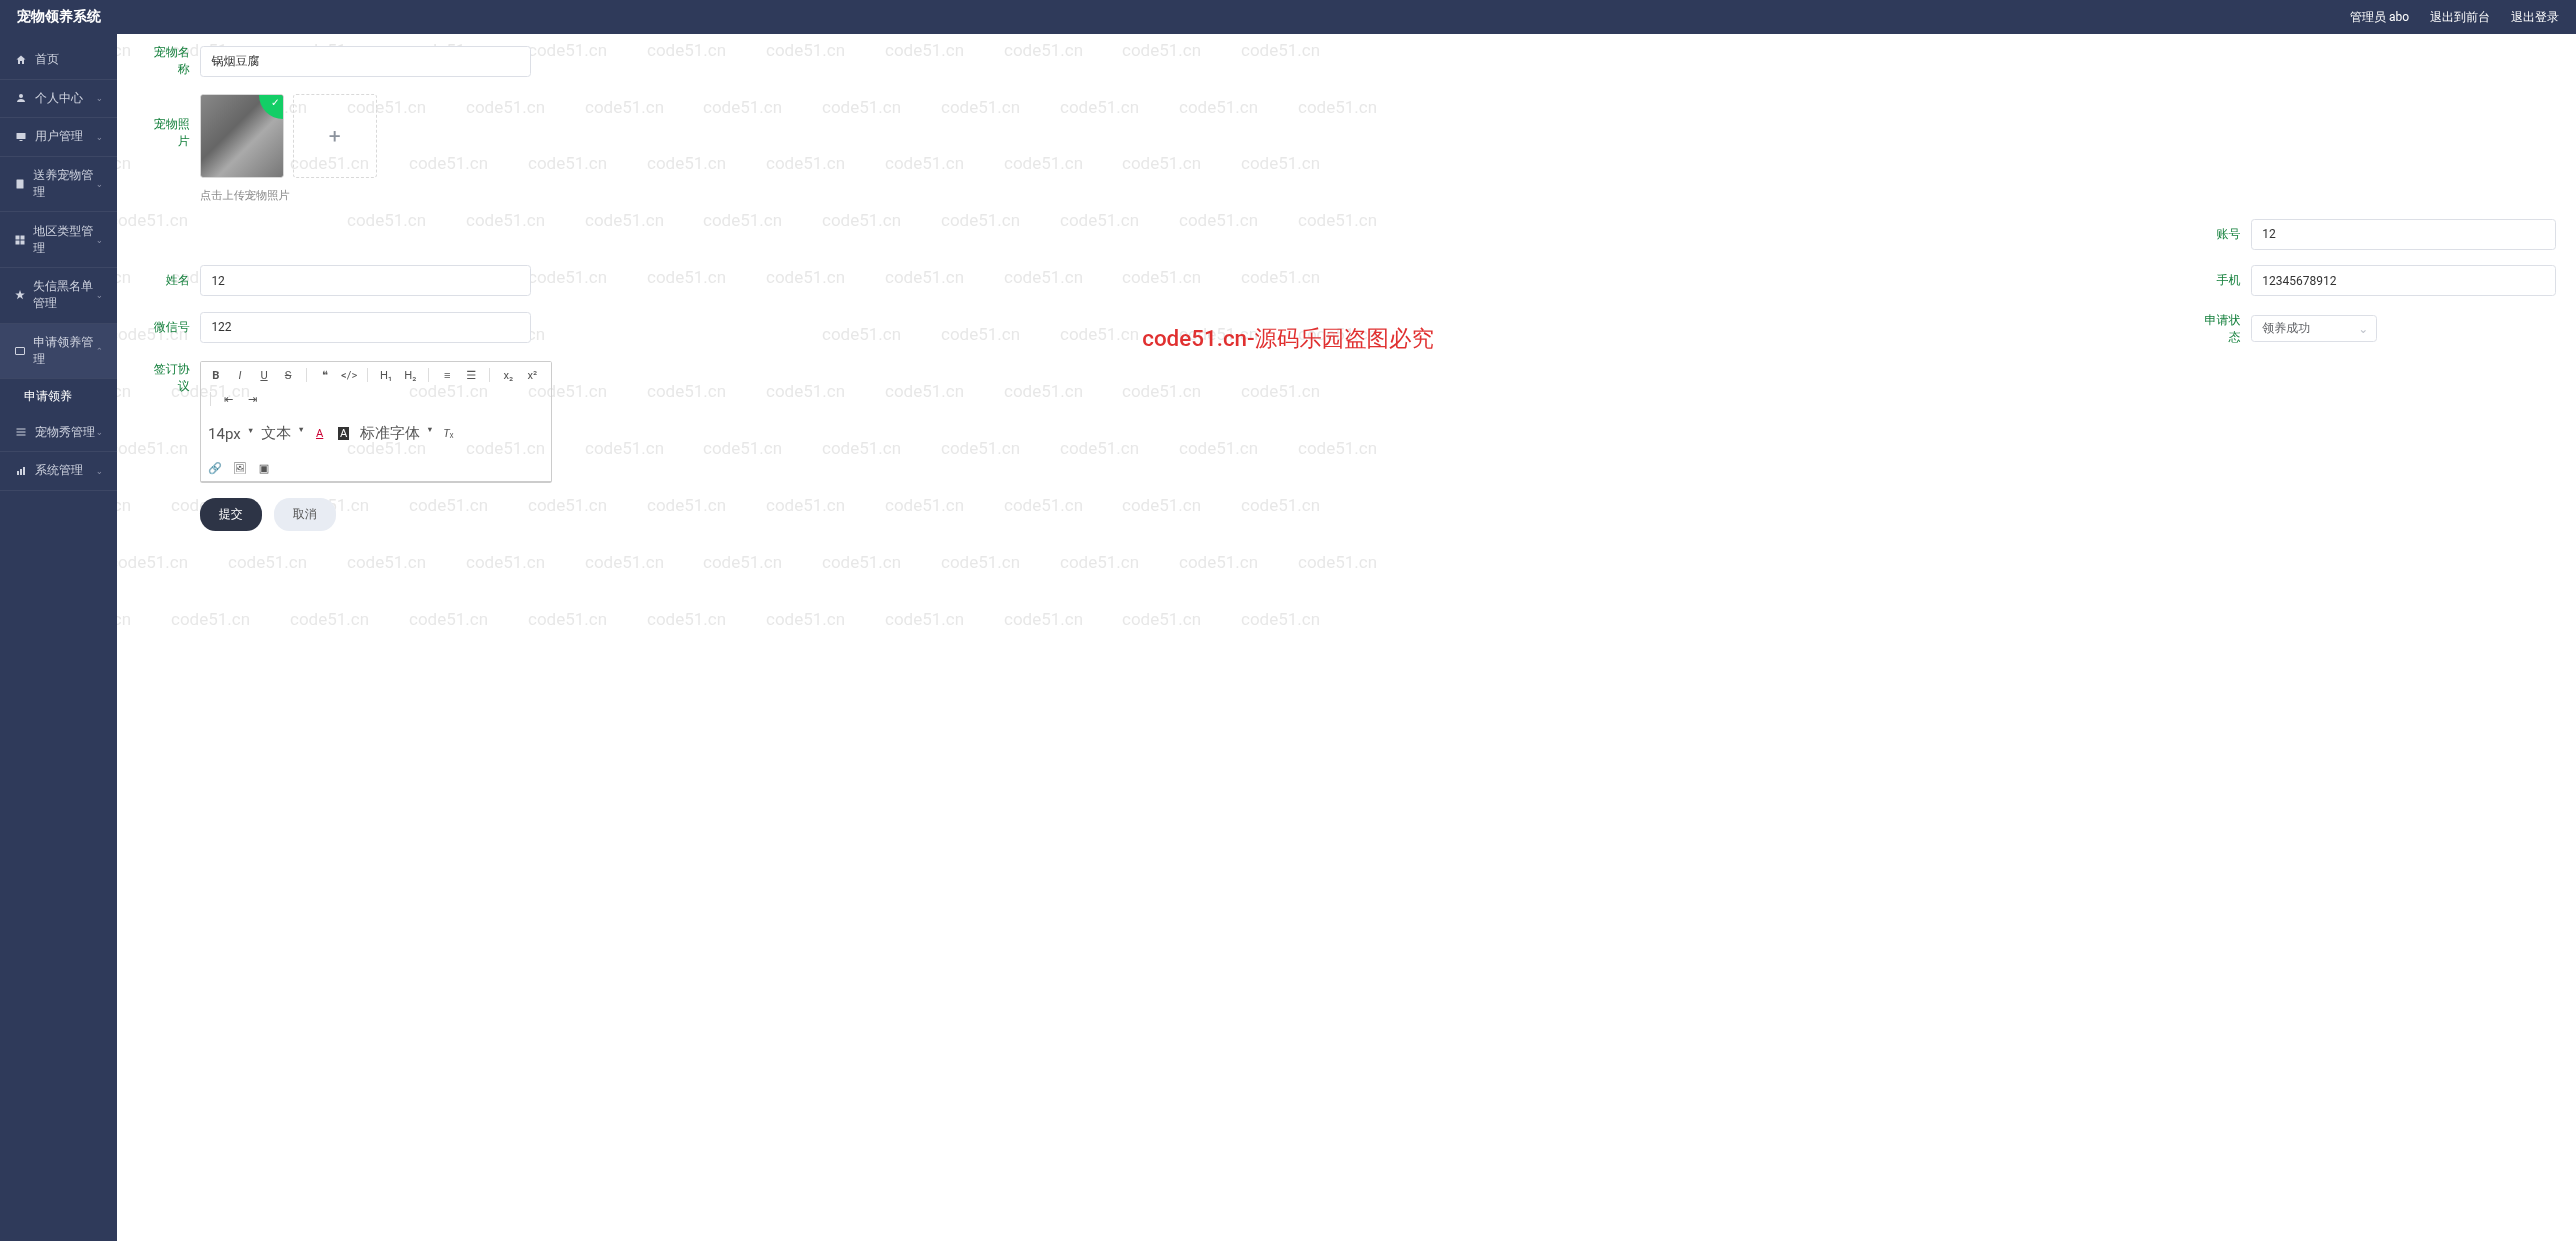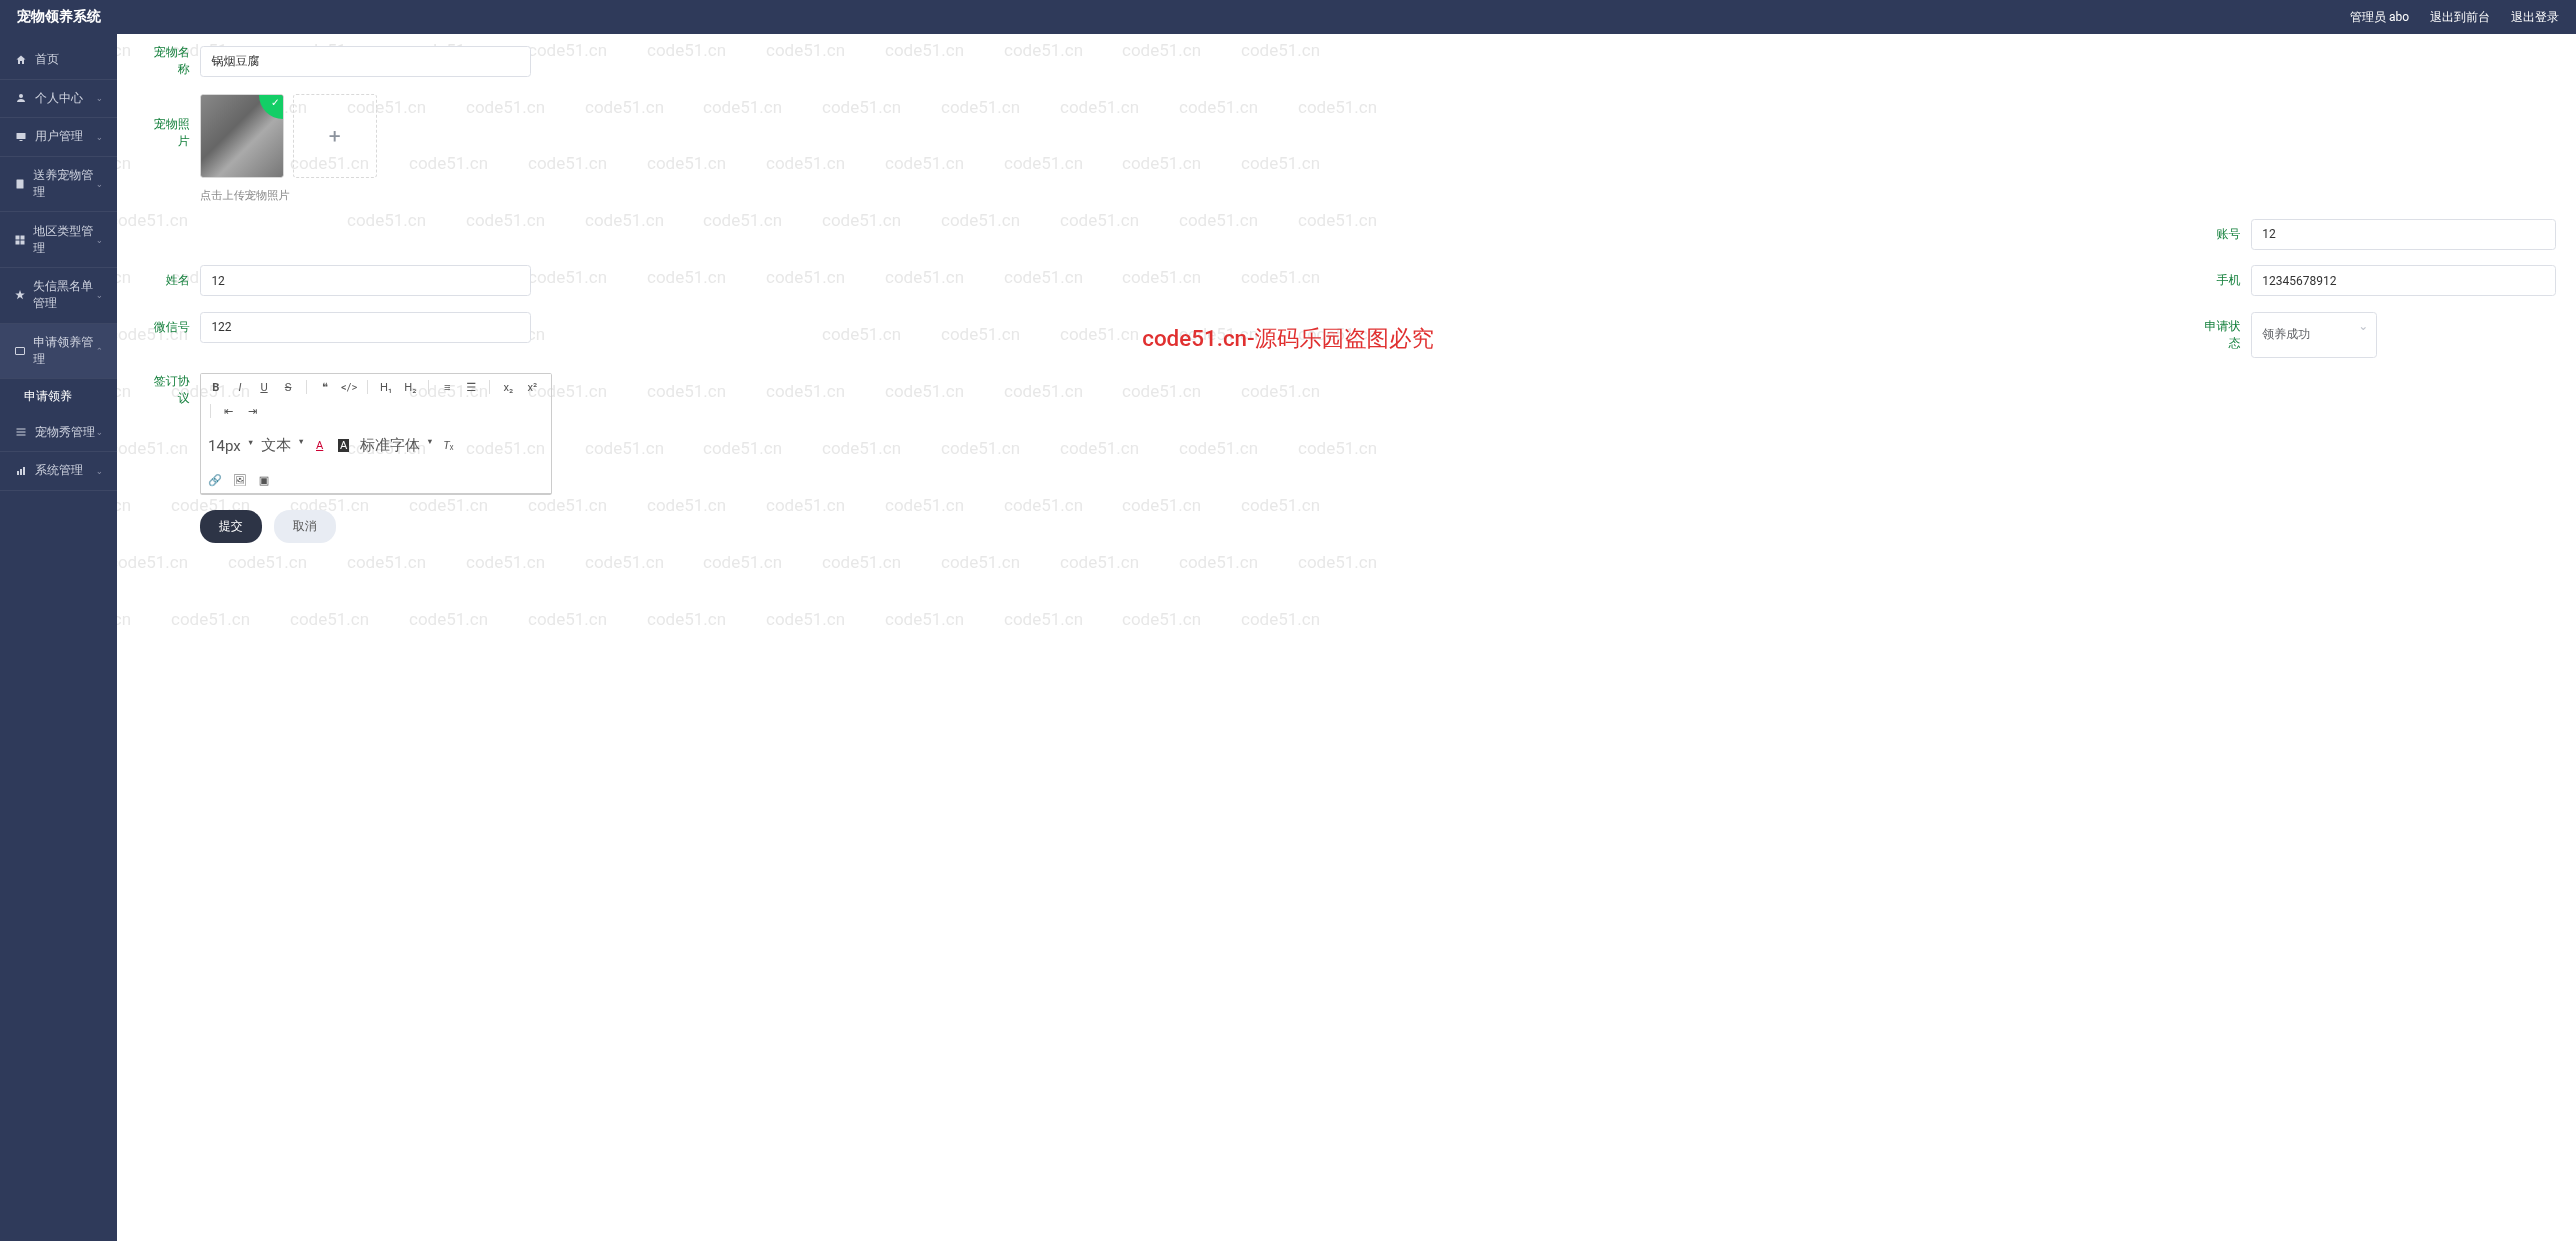--- a/index.html
+++ b/index.html
@@ -22,21 +22,21 @@
 .breadcrumb{background:#f9fafb;border:0.9px solid #e0e4ec;border-radius:3.4px;padding:10.3px 17px;text-align:center;font-size:12px;color:#555;margin-bottom:17px}
 .breadcrumb a{color:#333;text-decoration:none}
 .breadcrumb .sep{margin:0 5.2px;color:#aaa}
 .breadcrumb .cur{color:#6a7bc8}
 .form{padding:0 3.4px}
 .form-row{display:flex;gap:34px;margin-bottom:15.5px;align-items:flex-start}
 .form-group{display:flex;align-items:center;flex:1;max-width:595px}
 .form-group.full{max-width:none}
 .form-label{width:47px;text-align:right;margin-right:10.3px;font-size:12px;color:#15803d;flex-shrink:0}
 .form-input{flex:1;height:31px;border:0.9px solid #dcdfe6;border-radius:3.4px;padding:0 10.3px;font-size:12px;color:#333;outline:none}
-.form-select{flex:1;max-width:126px;height:46px;border:0.9px solid #dcdfe6;border-radius:3.4px;padding:0 26px 0 10.3px;font-size:12px;color:#606266;outline:none;appearance:none;background:#fff;position:relative}
+.form-select{flex:1;max-width:126px;height:27px;border:0.9px solid #dcdfe6;border-radius:3.4px;padding:0 26px 0 10.3px;font-size:12px;color:#606266;outline:none;appearance:none;background:#fff;position:relative}
 .select-wrap{position:relative;flex:1;max-width:126px}
 .select-wrap::after{content:"⌄";position:absolute;right:8.6px;top:7px;color:#c0c4cc;pointer-events:none;font-size:12px}
 .photo-section{display:flex;gap:8.6px}
 .photo-box{width:84px;height:84px;border:0.9px solid #d9d9d9;border-radius:3.4px;display:flex;align-items:center;justify-content:center;position:relative;overflow:hidden}
 .photo-box.uploaded{background:#999}
 .photo-box.uploaded::before{content:"";position:absolute;inset:0;background:linear-gradient(135deg,#888 0%,#666 40%,#aaa 60%,#777 100%)}
 .photo-box .check{position:absolute;top:0;right:0;width:24px;height:24px;background:#13ce66;border-radius:0 0 0 24px;display:flex;align-items:flex-start;justify-content:flex-end;padding:1.7px 3.4px 0 0;color:#fff;font-size:10.3px}
 .photo-box.add{border-style:dashed;color:#8c939d;font-size:21px;cursor:pointer}
 .photo-hint{font-size:11.2px;color:#888;margin-top:10.3px}
 .editor{border:0.9px solid #ccc;border-radius:1.7px;width:352px}

